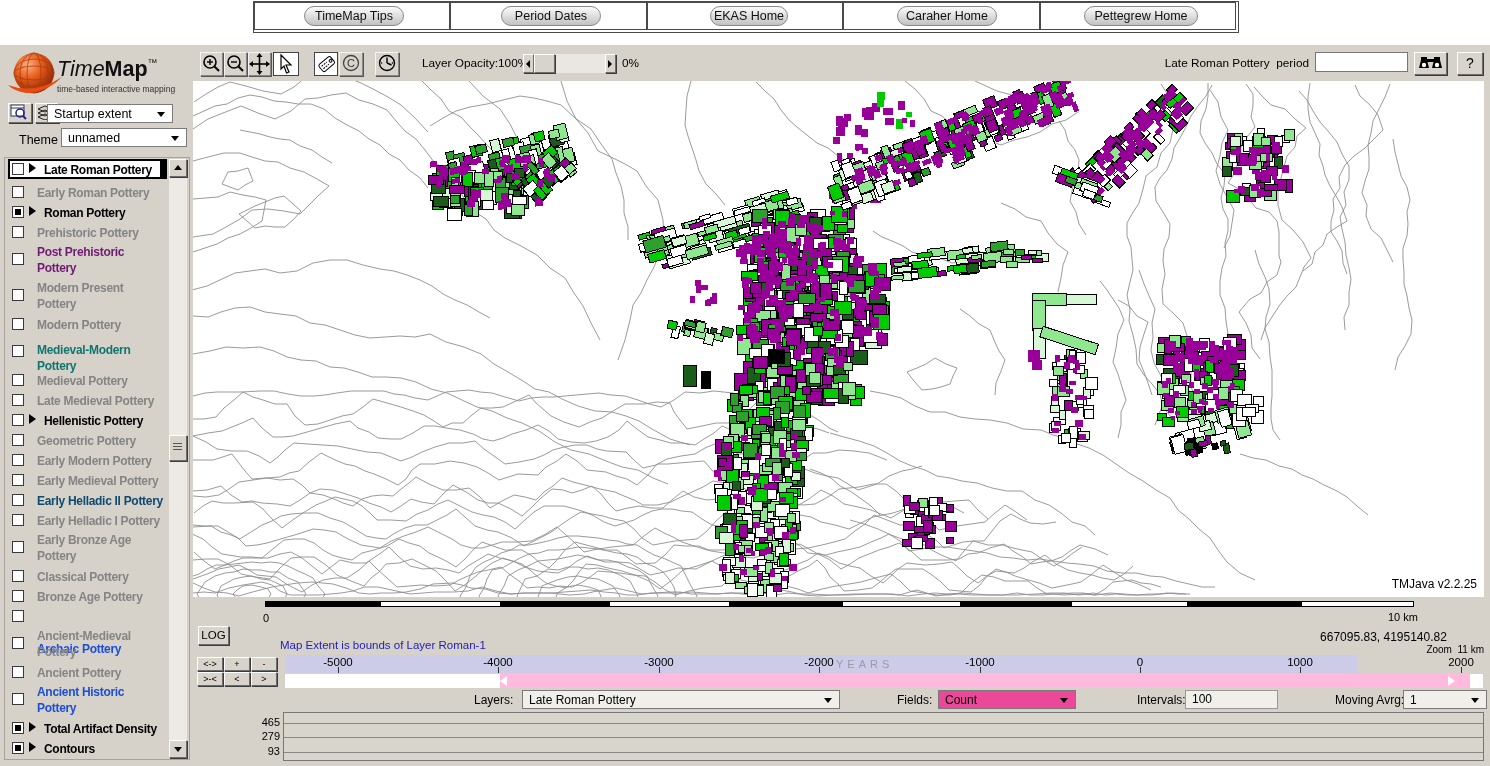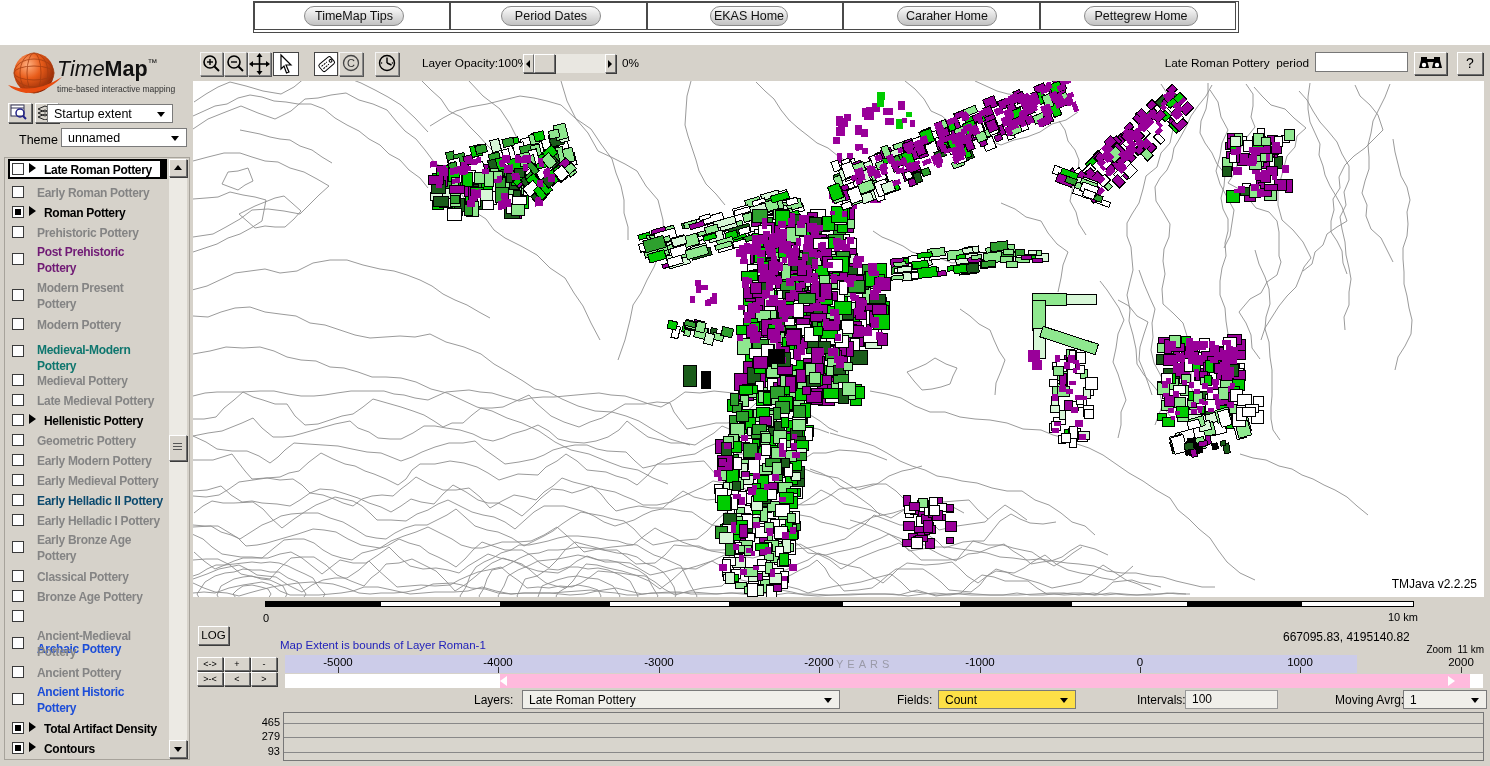--- a/index.html
+++ b/index.html
@@ -2540,21 +2540,21 @@
         <div style="position:absolute;left:577px;top:0;width:117px;height:4px;background:#fff"></div>
         <div style="position:absolute;left:694px;top:0;width:112px;height:4px;background:#000"></div>
         <div style="position:absolute;left:806px;top:0;width:115px;height:4px;background:#fff"></div>
         <div style="position:absolute;left:921px;top:0;width:115px;height:4px;background:#000"></div>
         <div style="position:absolute;left:1036px;top:0;width:111px;height:4px;background:#fff"></div>
       </div>
   <div class="abs sm" style="left:70px;top:15px">0</div>
   <div class="abs sm" style="left:1195px;top:14px">10 km</div>
   <div class="b3" style="left:5px;top:29px;width:29px;height:17px;text-align:center;font-size:11.5px;line-height:17px">LOG</div>
   <div class="abs" style="left:87px;top:42px;font-size:11.5px;color:#2222bb">Map Extent is bounds of Layer Roman-1</div>
-  <div class="abs" style="left:1090px;top:33px;width:201px;text-align:left;font-size:12px">667095.83, 4195140.82</div>
+  <div class="abs" style="left:1090px;top:33px;width:201px;text-align:center;font-size:12px">667095.83, 4195140.82</div>
   <div class="abs" style="left:1090px;top:47px;width:201px;text-align:right;font-size:10px;line-height:11px">Zoom&nbsp; 11 km</div>
 
   <div class="b3" style="left:4px;top:60px;width:24px;height:12px;font-size:9px;text-align:center;line-height:12px">&lt;-&gt;</div>
   <div class="b3" style="left:31px;top:60px;width:24px;height:12px;font-size:9px;text-align:center;line-height:12px">+</div>
   <div class="b3" style="left:58px;top:60px;width:24px;height:12px;font-size:9px;text-align:center;line-height:12px">-</div>
   <div class="b3" style="left:4px;top:75px;width:24px;height:12px;font-size:9px;text-align:center;line-height:12px">&gt;-&lt;</div>
   <div class="b3" style="left:31px;top:75px;width:24px;height:12px;font-size:9px;text-align:center;line-height:12px">&lt;</div>
   <div class="b3" style="left:58px;top:75px;width:24px;height:12px;font-size:9px;text-align:center;line-height:12px">&gt;</div>
 
   <div class="abs" style="left:92px;top:58px;width:1072px;height:18px;background:#ccccE9">
@@ -2581,21 +2581,21 @@
     <div style="position:absolute;left:215px;top:2px;border-top:5px solid transparent;border-bottom:5px solid transparent;border-right:7px solid #fff"></div>
     <div style="position:absolute;left:1163px;top:2px;border-top:5px solid transparent;border-bottom:5px solid transparent;border-left:7px solid #fff"></div>
   </div>
 
   <div class="abs" style="left:281px;top:96px;font-size:12px">Layers:</div>
   <div class="combo" style="left:329px;top:93px;width:316px;height:17px;background:#f0efea">
         <span class="ct sm" style="font-size:12px">Late Roman Pottery</span>
         <span class="carr"></span>
       </div>
   <div class="abs" style="left:704px;top:96px;font-size:12px">Fields:</div>
-  <div class="combo" style="left:745px;top:93px;width:136px;height:17px;background:#fde047">
+  <div class="combo" style="left:745px;top:93px;width:136px;height:17px;background:#ec4899">
         <span class="ct" style="font-size:12px">Count</span>
         <span class="carr"></span>
       </div>
   <div class="abs" style="left:944px;top:96px;font-size:12px">Intervals:</div>
   <div class="abs" style="left:992px;top:93px;width:85px;height:17px;background:#f0efea;border:1px solid #999;font-size:12px;padding-left:6px;line-height:17px">100</div>
   <div class="abs" style="left:1142px;top:96px;font-size:12px">Moving Avrg:</div>
   <div class="combo" style="left:1210px;top:93px;width:82px;height:17px;background:#f0efea">
         <span class="ct" style="font-size:12px">1</span>
         <span class="carr"></span>
       </div>

